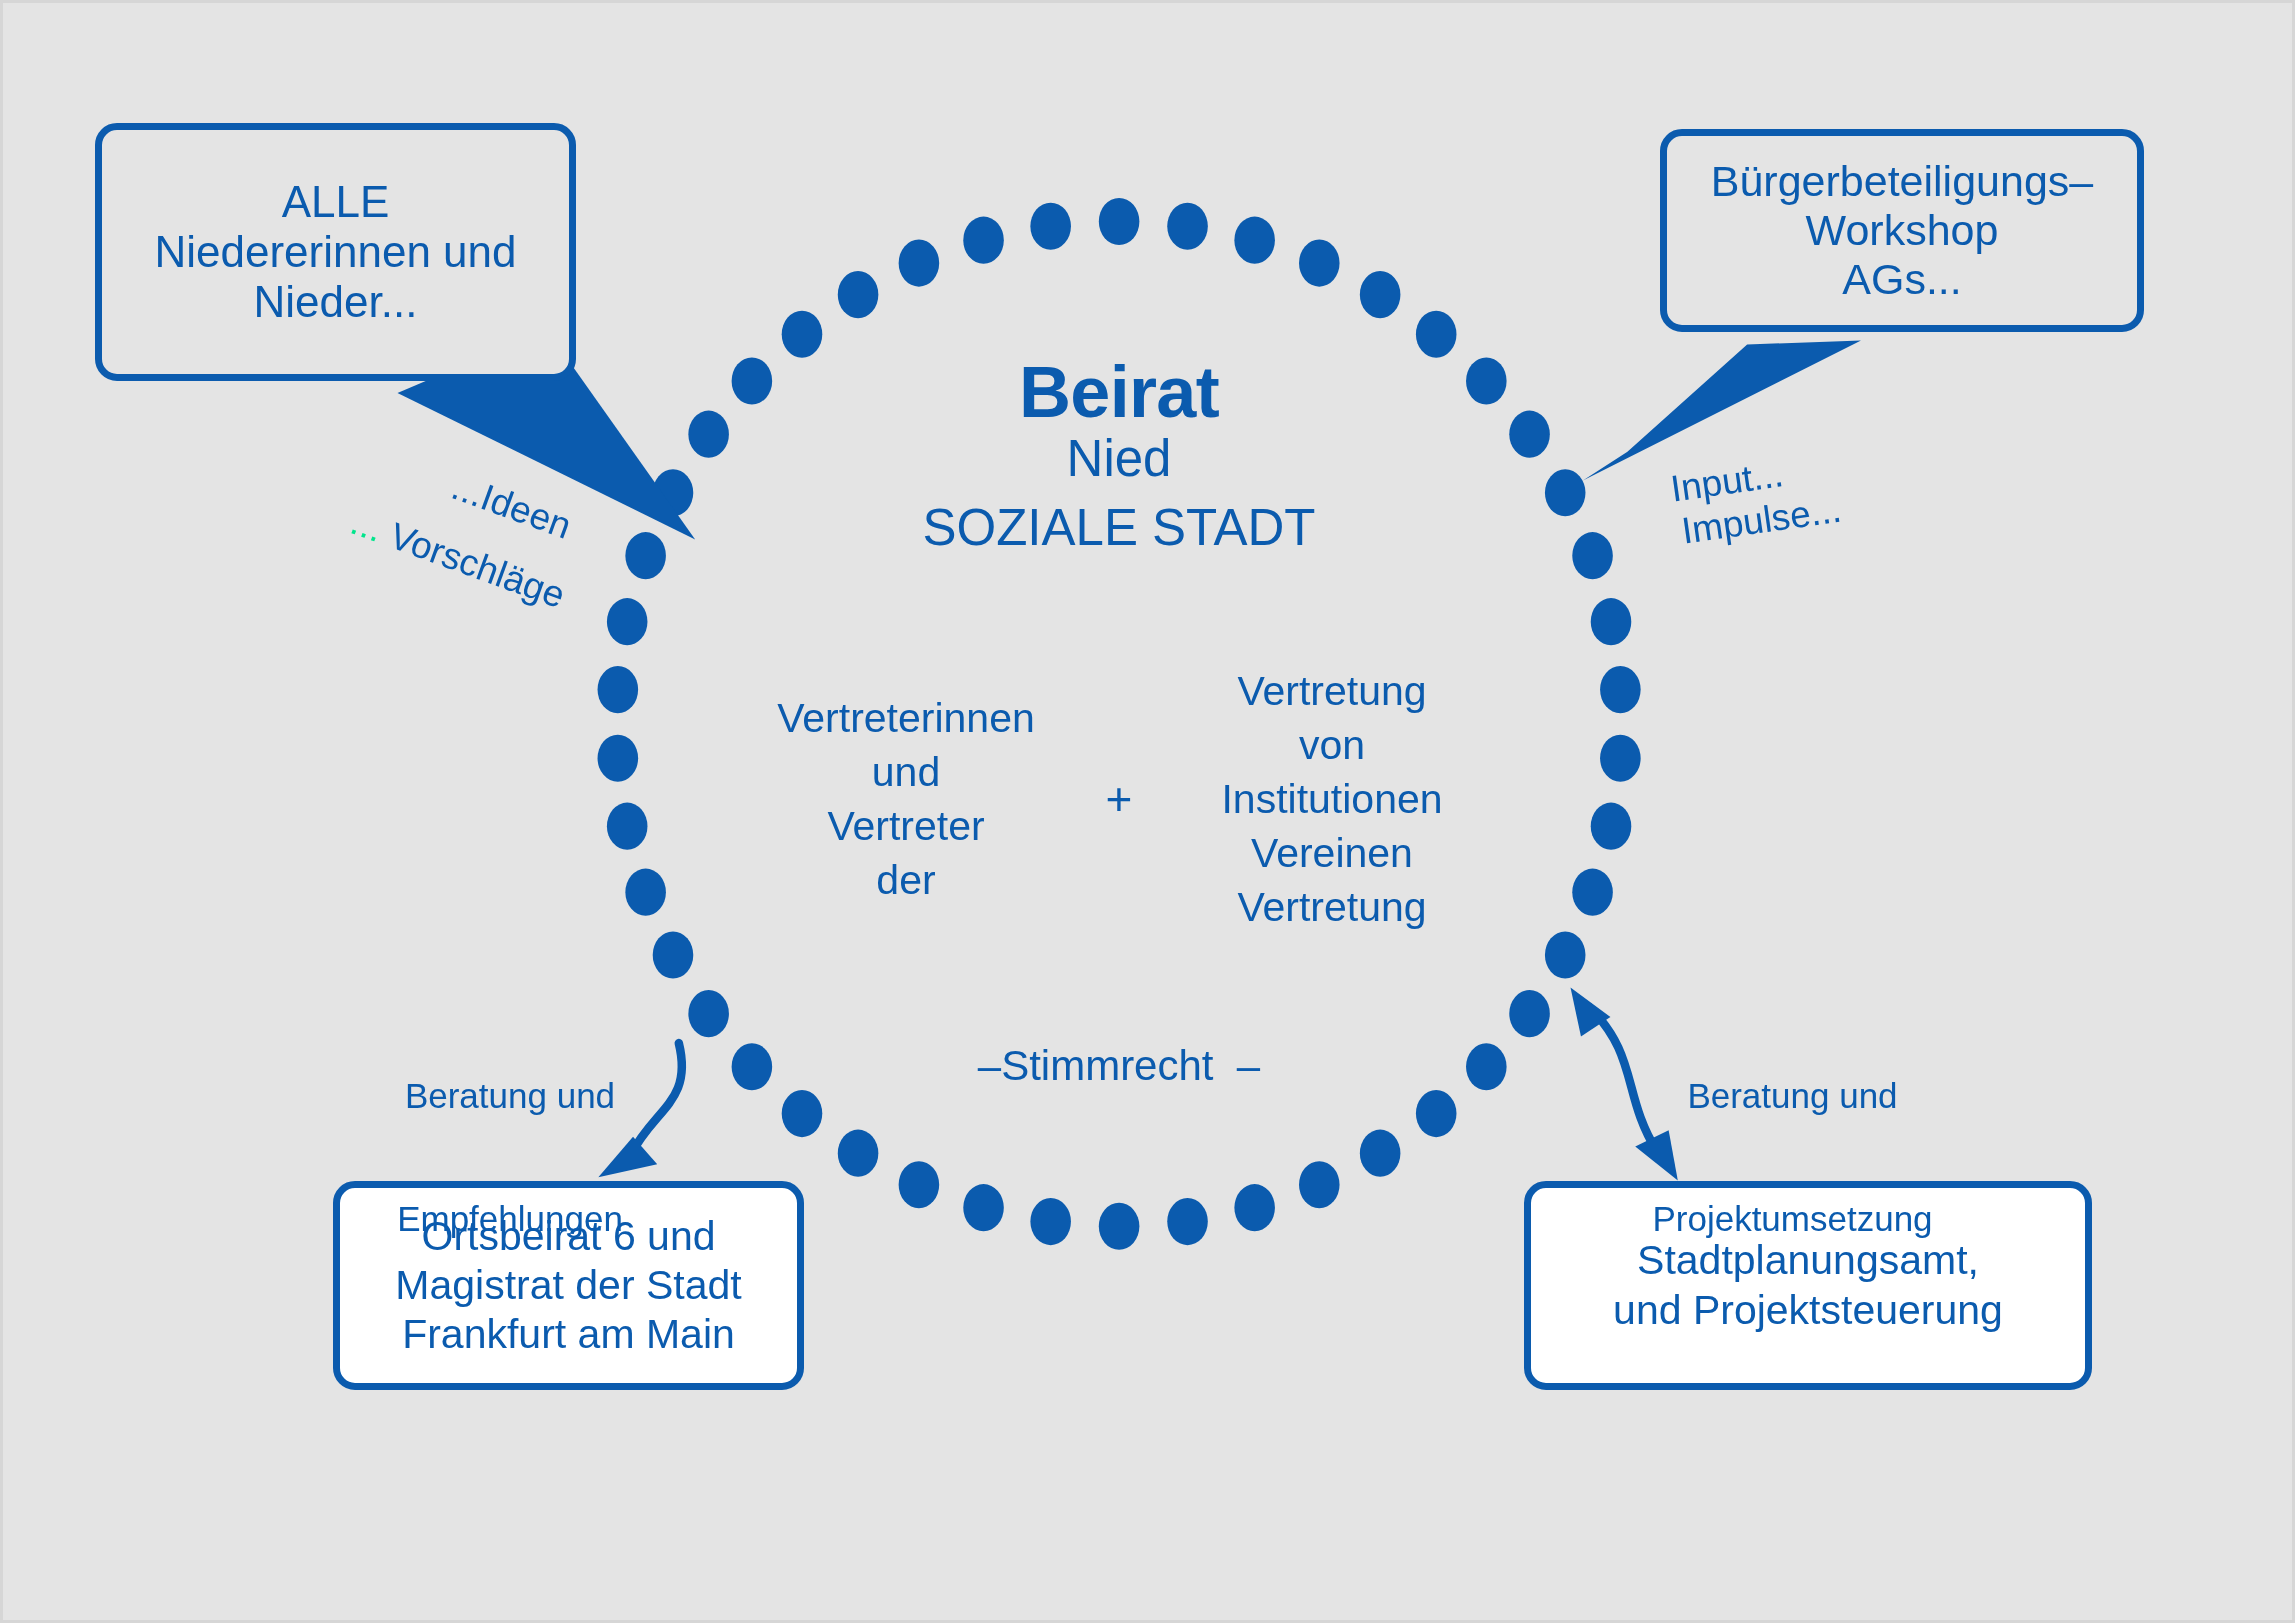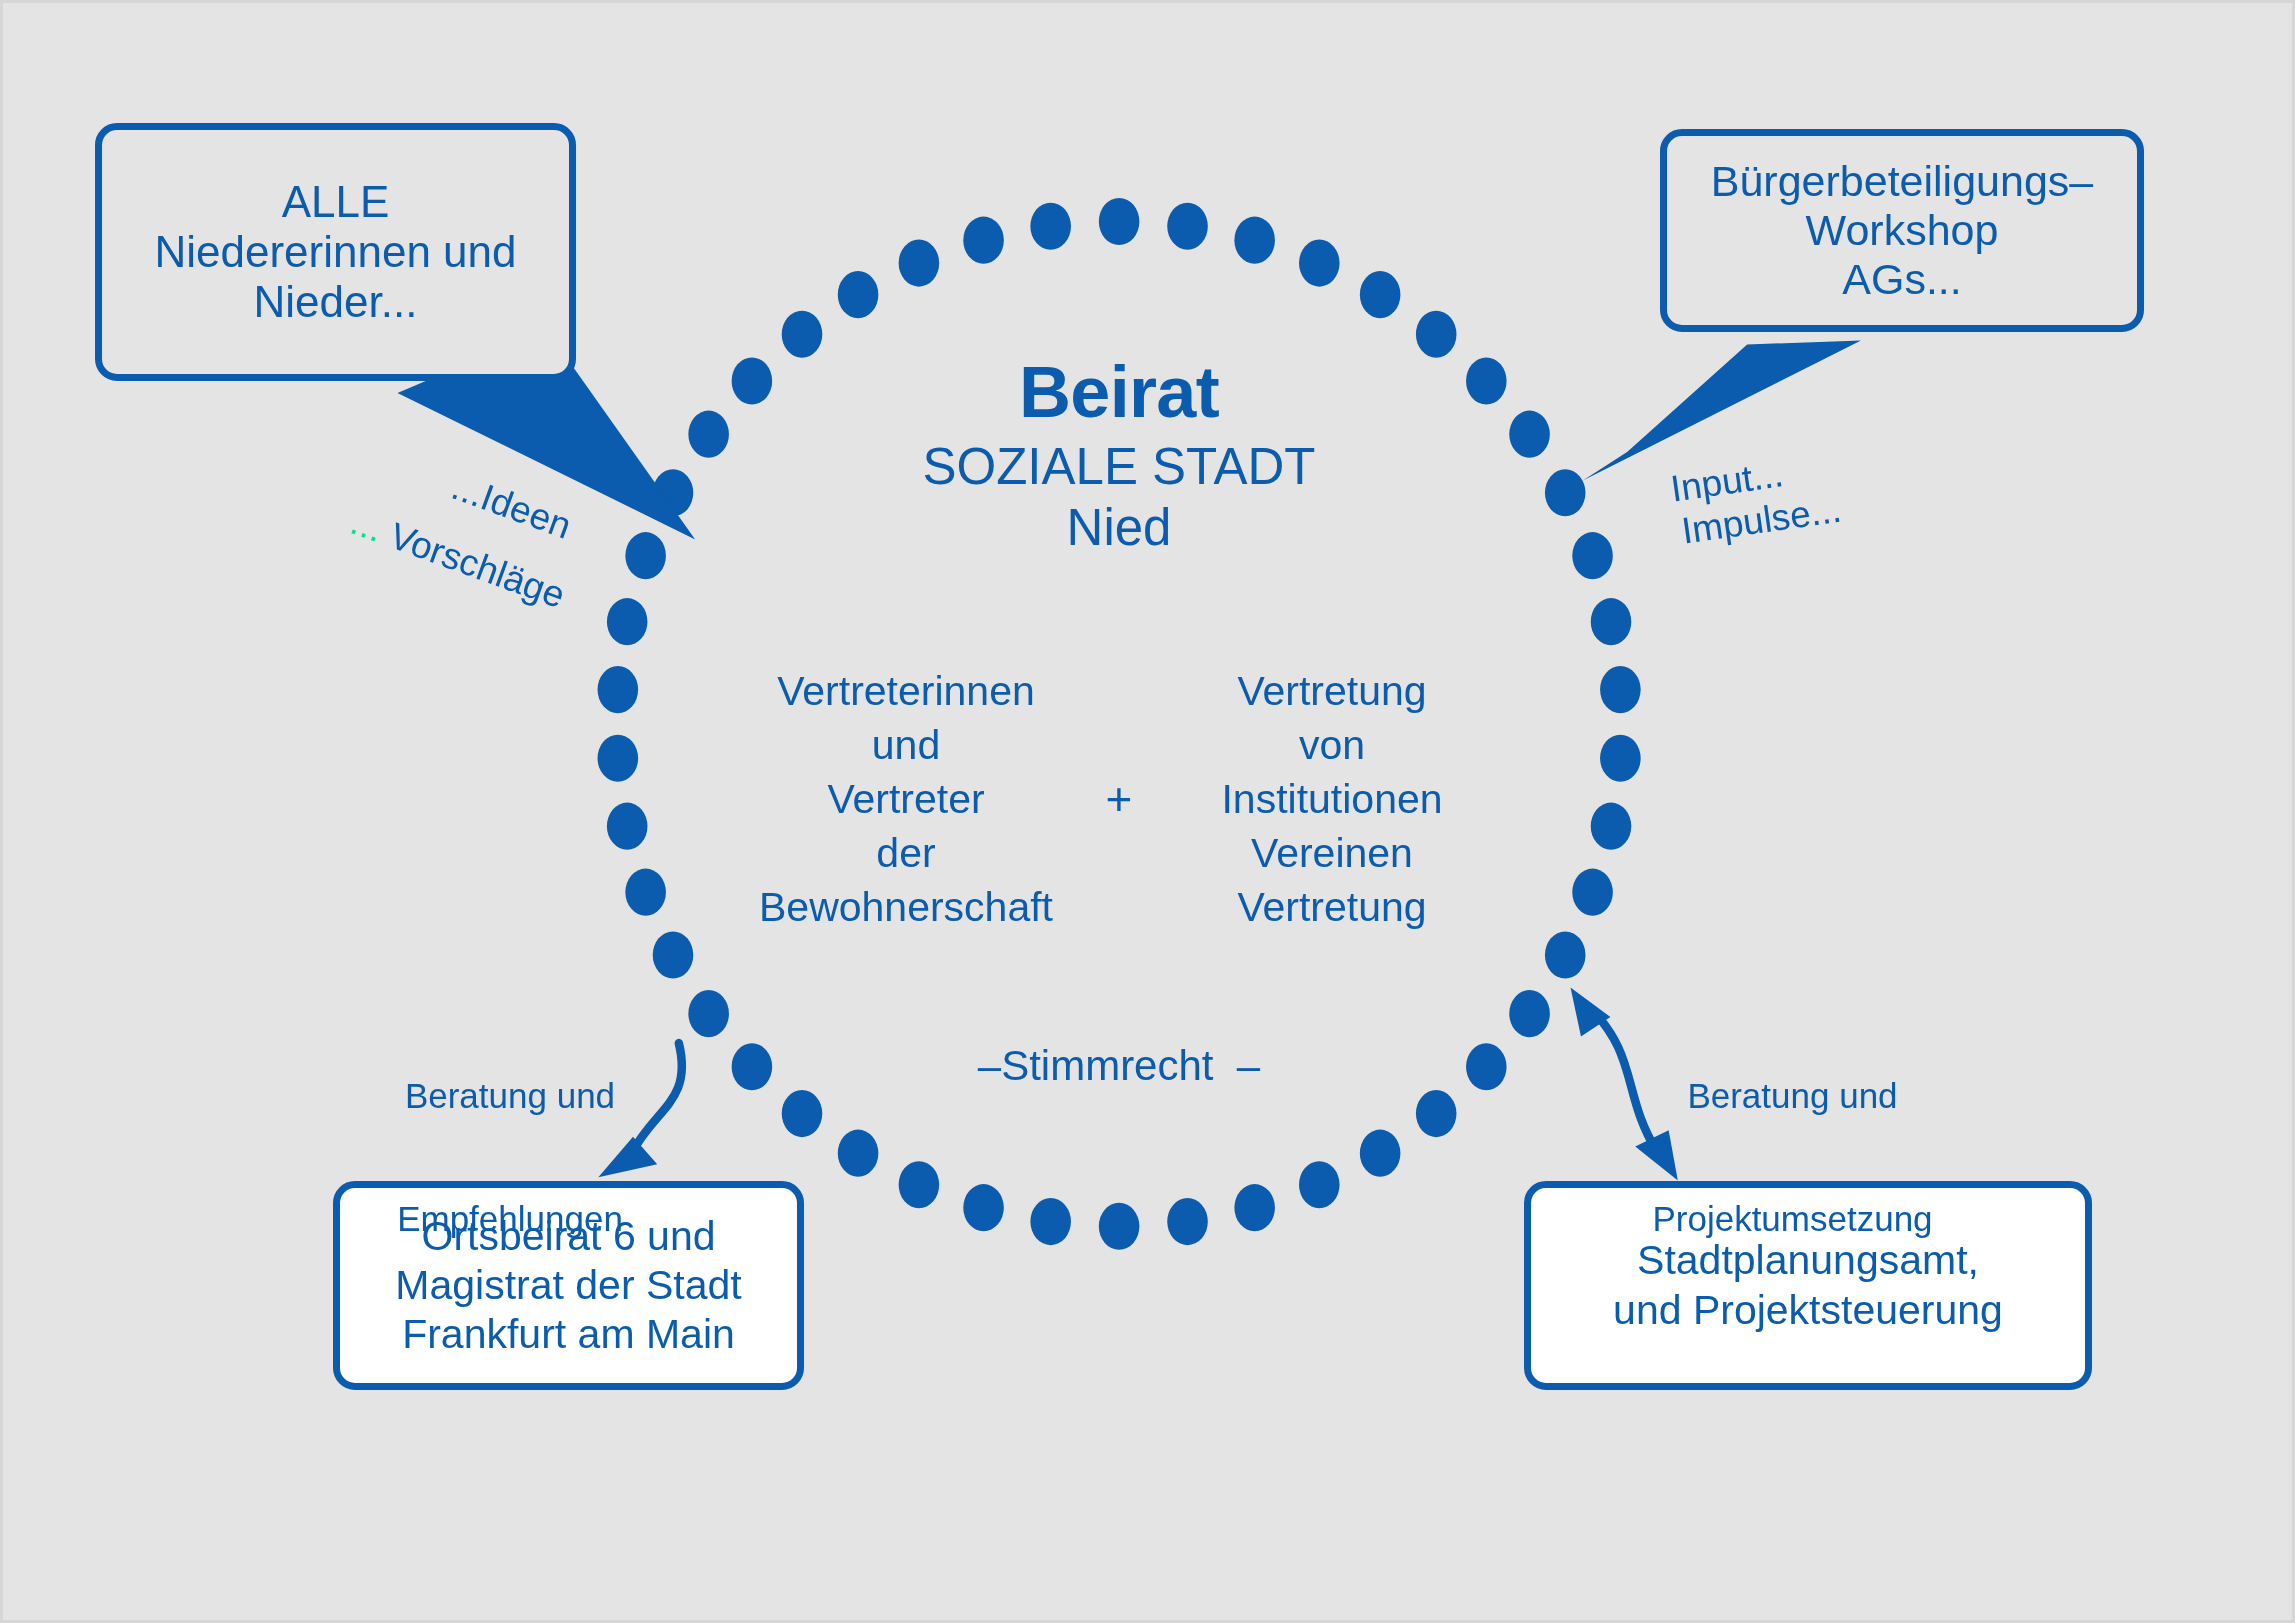--- a/index.html
+++ b/index.html
@@ -275,31 +275,30 @@
   </div>
 
   <div class="bubble" id="bubble-right">
     <div class="line">Bürgerbeteiligungs–</div>
     <div class="line">Workshop</div>
     <div class="line">AGs...</div>
   </div>
 
   <div id="center-stack">
     <div id="beirat-title">Beirat</div>
+    <div id="nied">Nied</div>
     <div id="soziale-stadt">SOZIALE STADT</div>
-    <div id="nied">Nied</div>
   </div>
 
   <div id="columns">
     <div class="col">
       <div>Vertreterinnen</div>
       <div>und</div>
       <div>Vertreter</div>
       <div>der</div>
-      <div>Bewohnerschaft</div>
     </div>
     <div id="plus-sign">+</div>
     <div class="col">
       <div>Vertretung</div>
       <div>von</div>
       <div>Institutionen</div>
       <div>Vereinen</div>
       <div>Vertretung</div>
     </div>
   </div>

